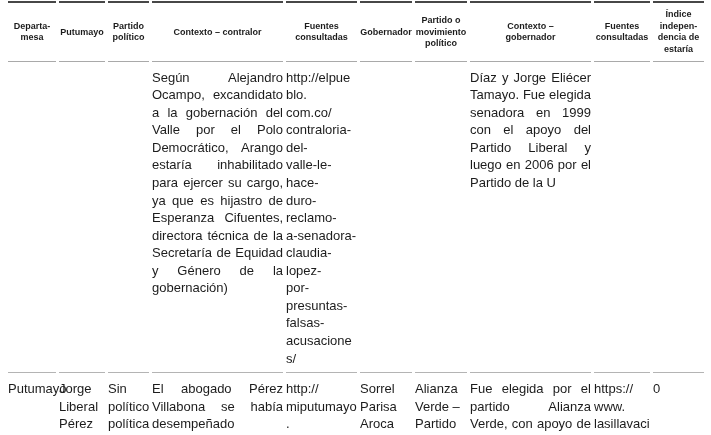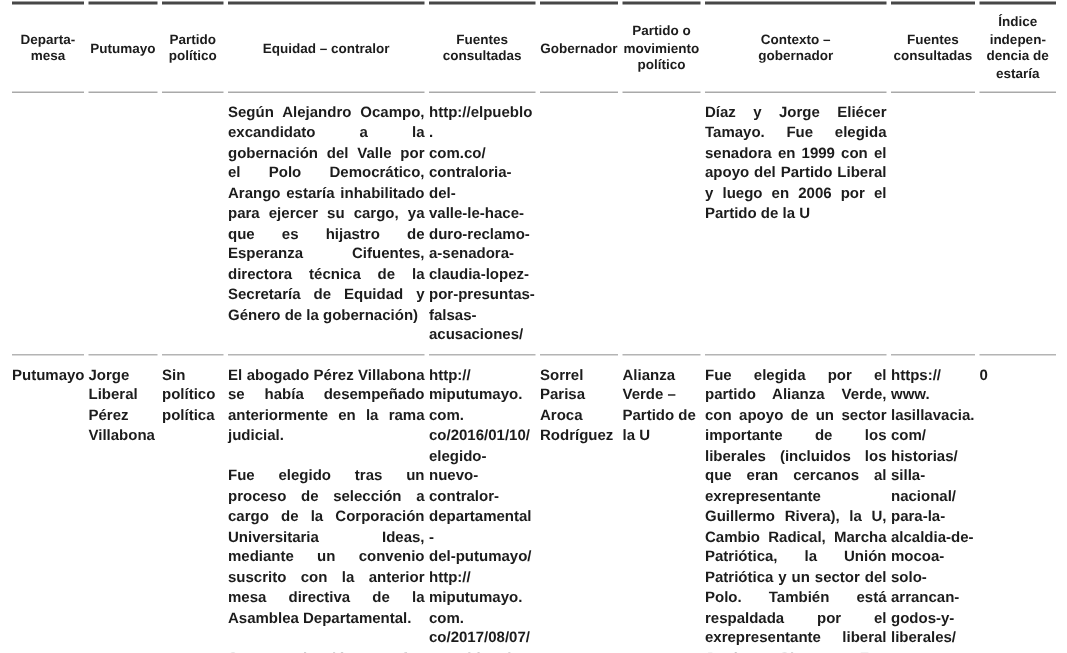--- a/index.html
+++ b/index.html
@@ -28,25 +28,24 @@
     border-bottom: 1px solid #a9a9a9;
     font-weight: bold;
     font-size: 9px;
     line-height: 1.3;
     text-align: center;
     vertical-align: middle;
     padding: 6px 0 5px 0;
     white-space: pre-line;
   }
   table.paper-table td {
-    font-size: 10px;
+    font-size: 13px;
     line-height: 1.35;
     vertical-align: top;
     padding: 7px 0 5px 0;
-    font-weight: bold;
   }
   tr.row-sep td { border-bottom: 1px solid #b4b4b4; }
   tr.row-last td { border-bottom: 8px solid #3b82f6; }
   td.justify {
     text-align: justify;
     white-space: pre-line;
     hyphens: auto;
     -webkit-hyphens: auto;
   }
   td.prelines { white-space: pre-line; }
@@ -77,21 +76,21 @@
         <col style="width:56px">
       <col style="width:51px">
     </colgroup>
     <thead>
       <tr>
         <th>Departa-
 mesa</th>
         <th>Putumayo</th>
         <th>Partido
 político</th>
-        <th>Equidad – contralor</th>
+        <th>Contexto – contralor</th>
         <th>Fuentes
 consultadas</th>
         <th>Gobernador</th>
         <th>Partido o
 movimiento
 político</th>
         <th>Contexto –
 gobernador</th>
         <th>Fuentes
 consultadas</th>

